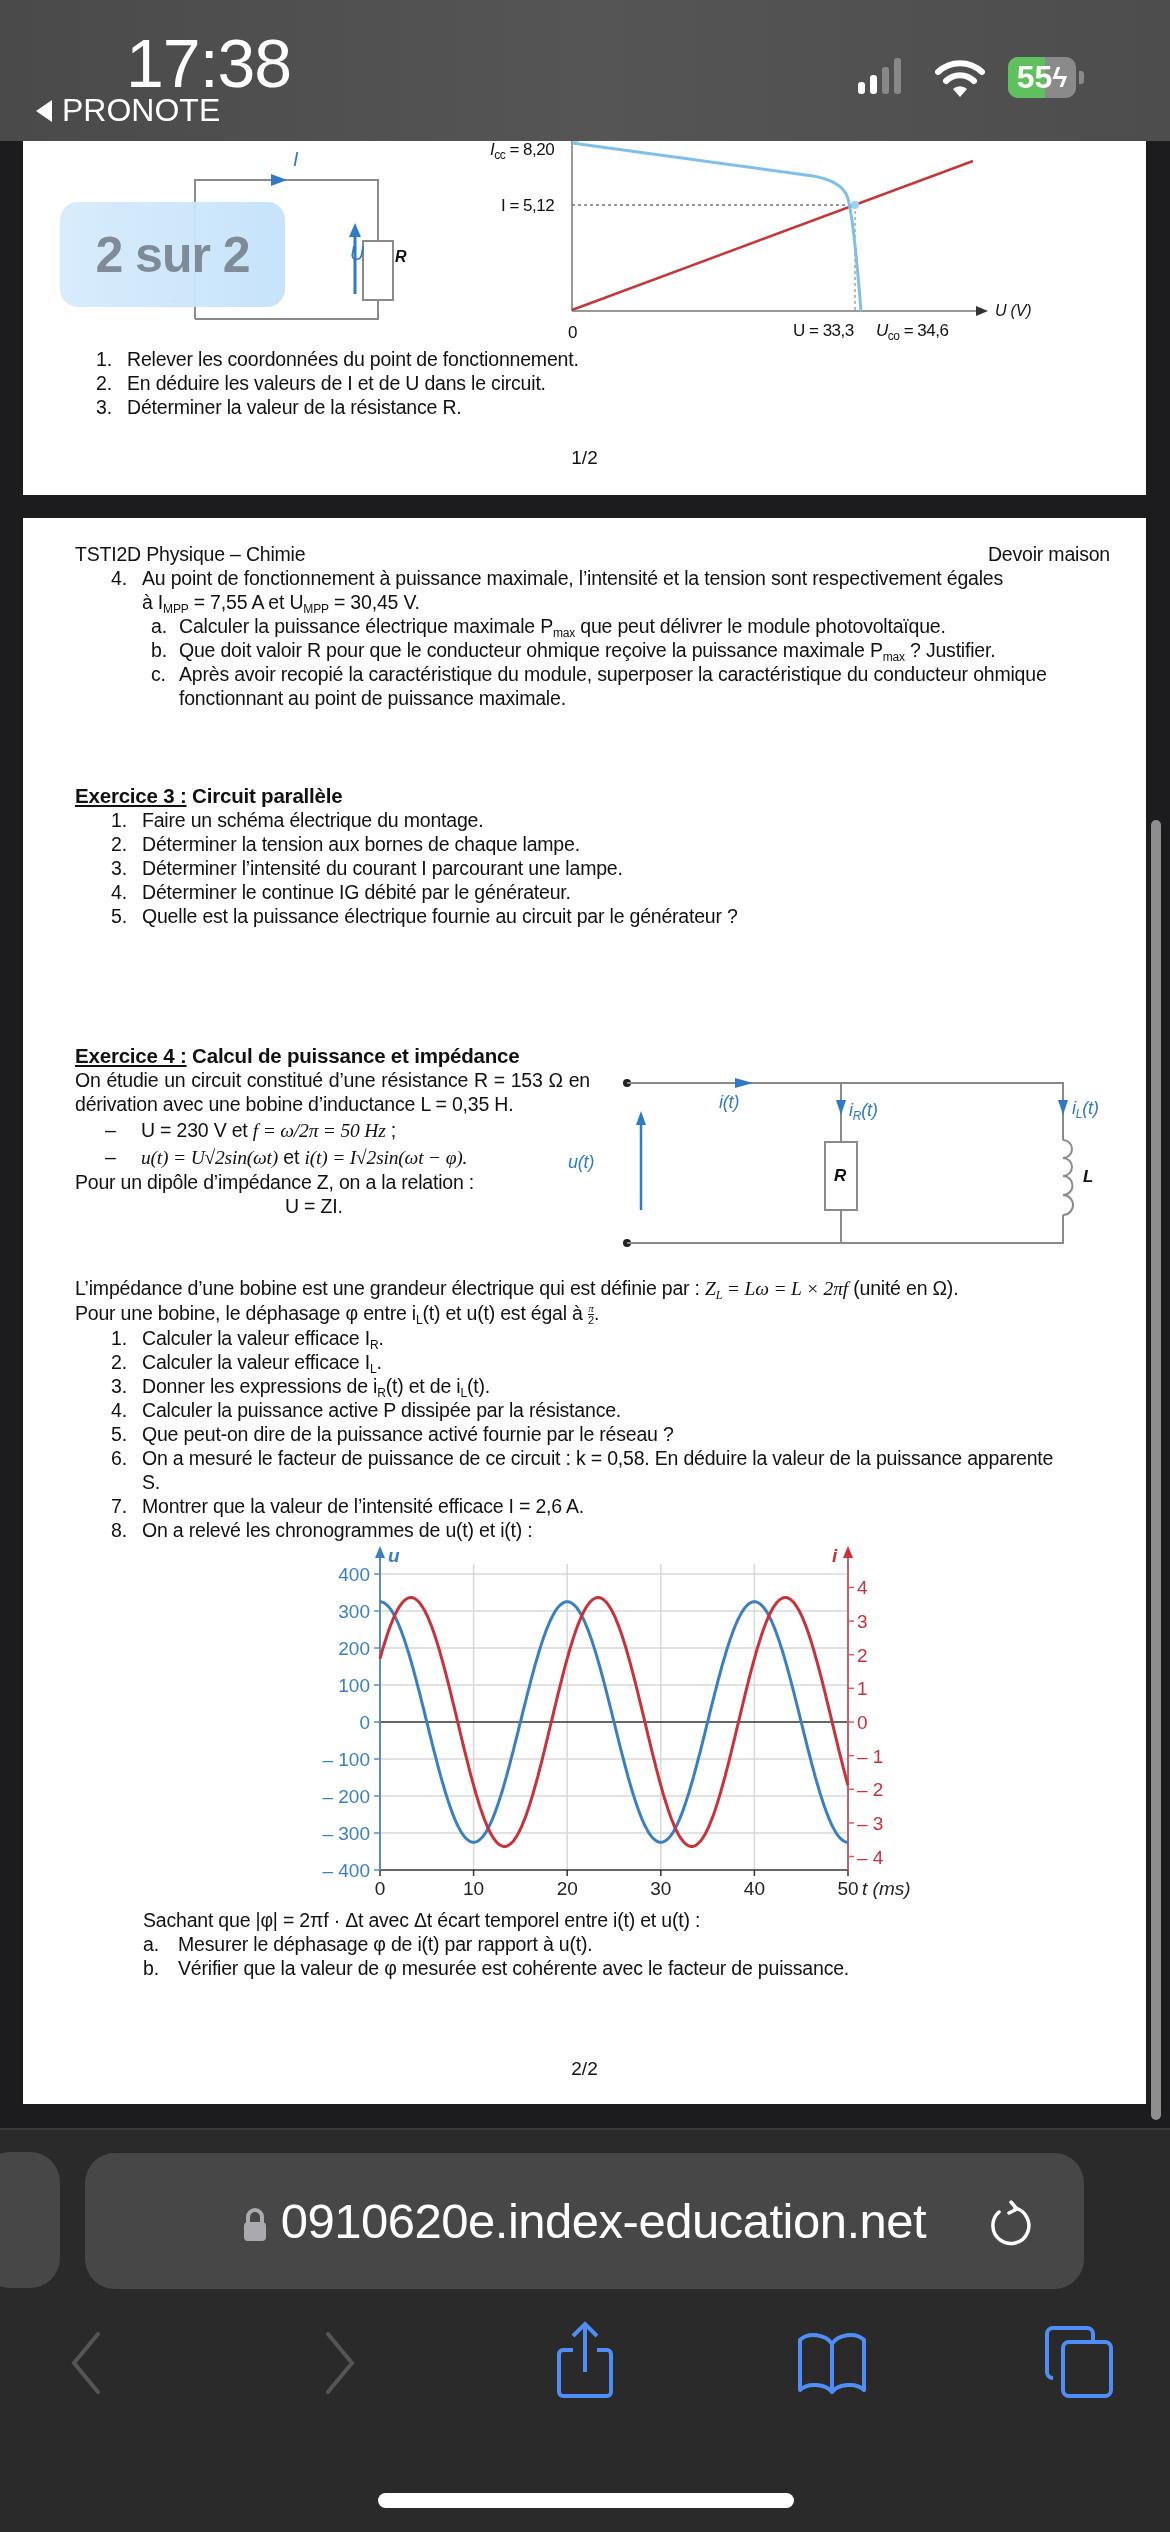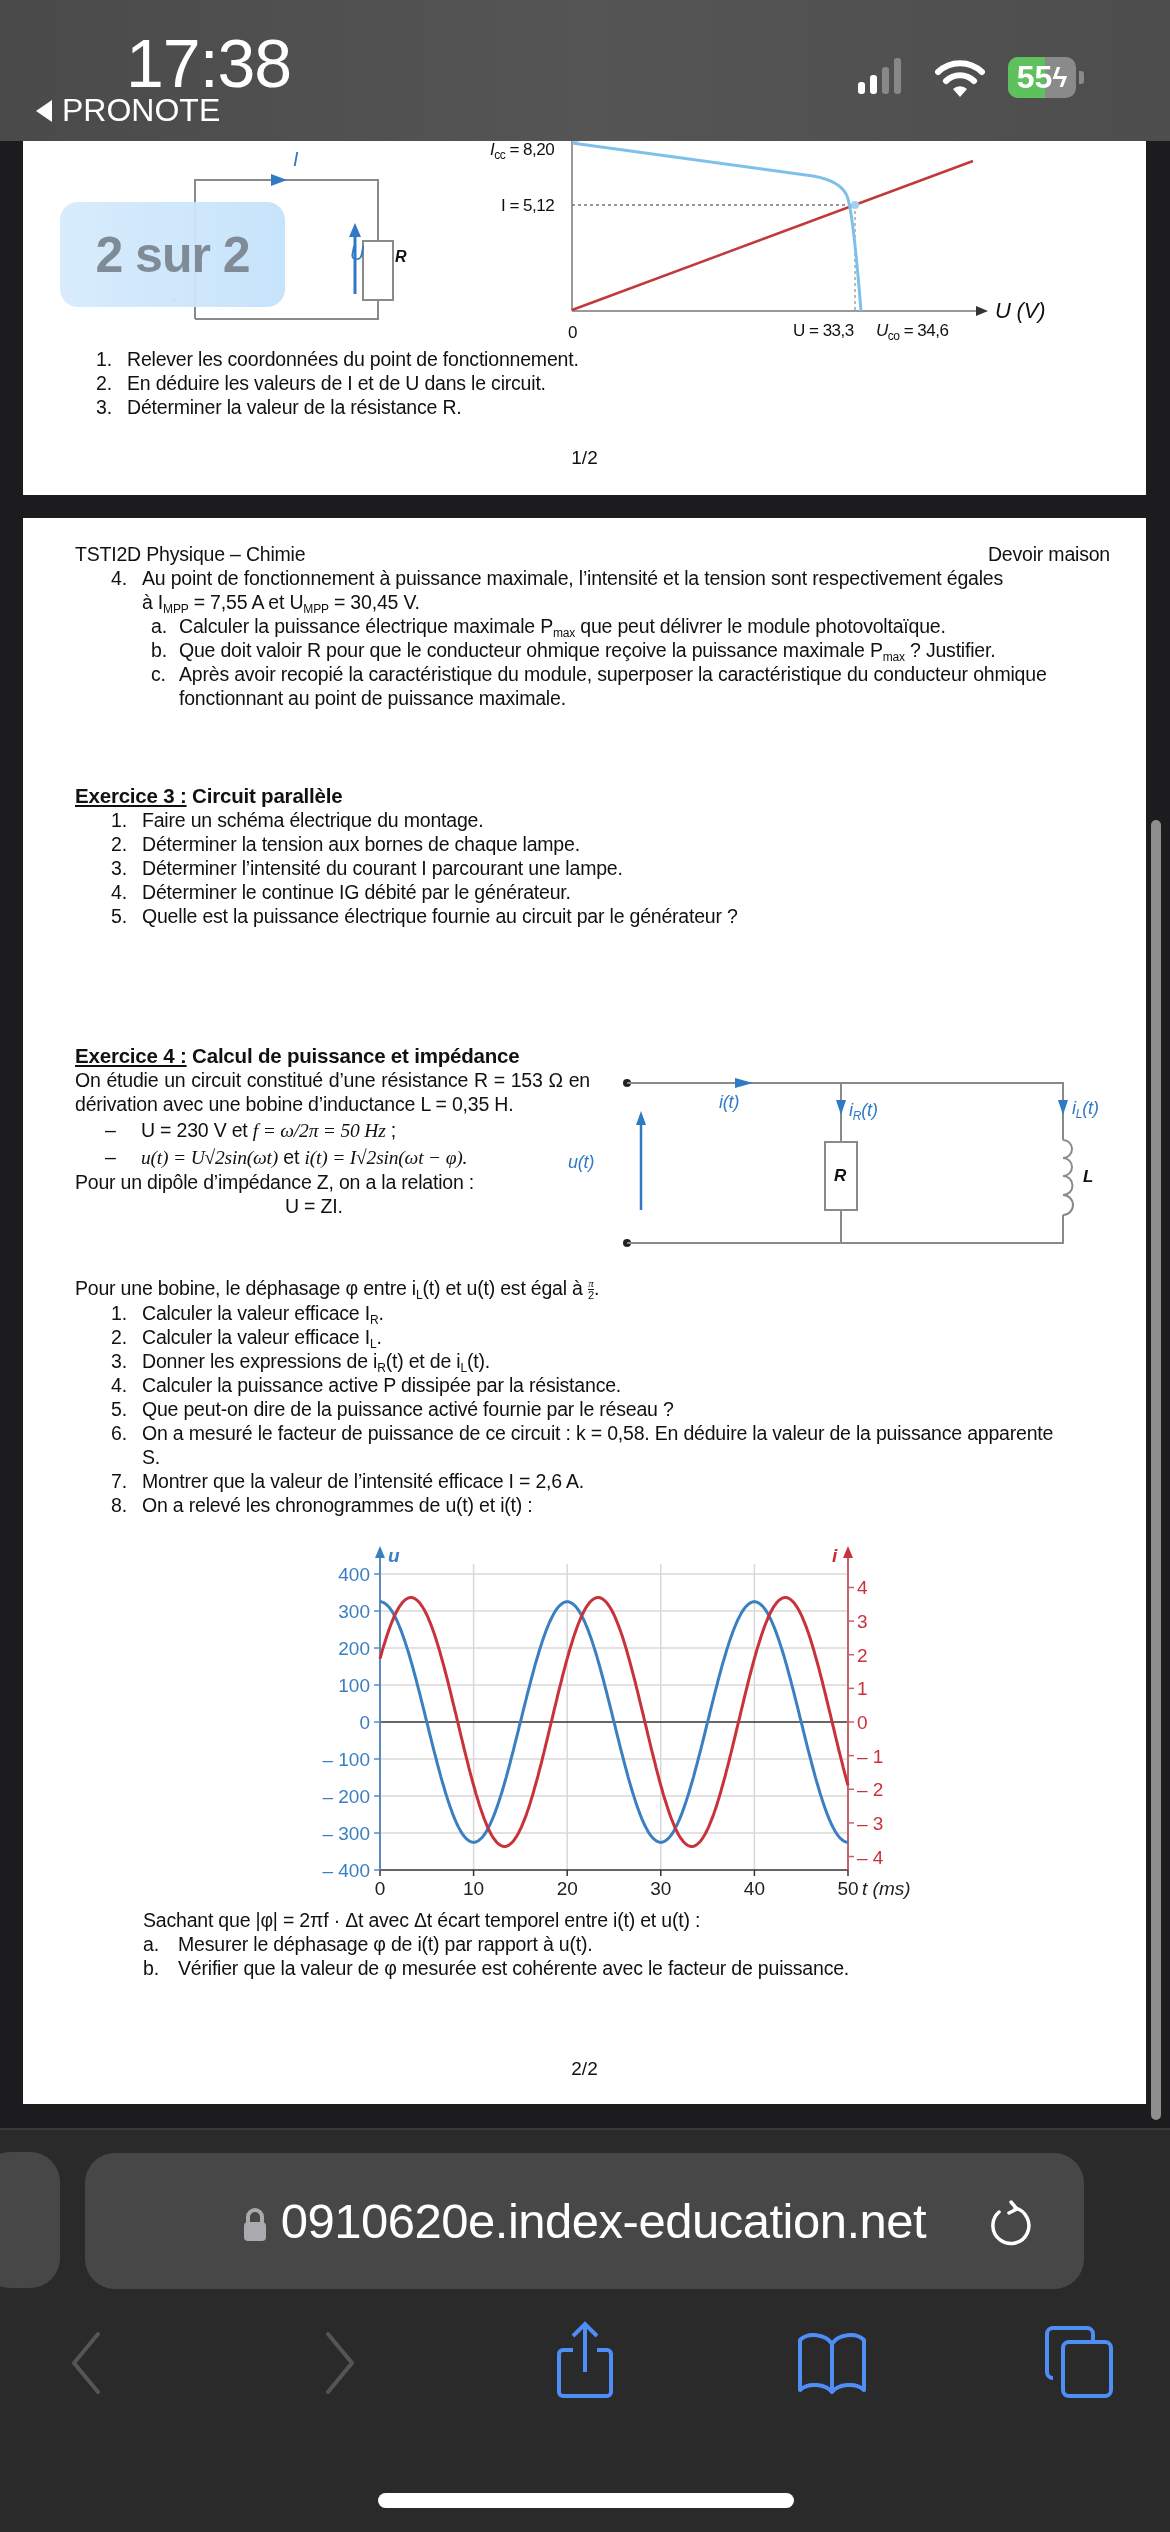--- a/index.html
+++ b/index.html
@@ -108,21 +108,21 @@
     <line x1="832" y1="64" x2="832" y2="170" stroke="#777" stroke-width="1" stroke-dasharray="3,3"></line>
     <line x1="549" y1="169" x2="950" y2="20" stroke="#c0393b" stroke-width="2.5"></line>
     <path d="M549 2 L790 35 Q818 40 824 55 Q830 70 838 170" stroke="#7ec0ea" stroke-width="3" fill="none"></path>
     <circle cx="832" cy="64" r="4" fill="#9fd1f1"></circle>
   </svg>
   <div class="doc" style="left:467px;top:-3px;font-size:17px;letter-spacing:-0.5px"><i>I</i><sub>cc</sub> <span>= 8,20</span></div>
   <div class="doc" style="left:478px;top:53px;font-size:17px;letter-spacing:-0.5px">I = 5,12</div>
   <div class="doc" style="left:545px;top:180px;font-size:17px">0</div>
   <div class="doc" style="left:770px;top:178px;font-size:17px;letter-spacing:-0.5px">U = 33,3</div>
   <div class="doc" style="left:853px;top:178px;font-size:17px;letter-spacing:-0.5px"><i>U</i><sub>co</sub> <span>= 34,6</span></div>
-  <div class="doc" style="left:972px;top:158px;font-size:22px;font-style:italic">U (V)</div>
+  <div class="doc" style="left:972px;top:158px;font-size:16px;font-style:italic">U (V)</div>
 
   <ul class="doc olist" style="left:37px;top:206px;width:1050px">
     <li><span class="num">1.</span><span>Relever les coordonnées du point de fonctionnement.</span></li>
     <li><span class="num">2.</span><span>En déduire les valeurs de I et de U dans le circuit.</span></li>
     <li><span class="num">3.</span><span>Déterminer la valeur de la résistance R.</span></li>
   </ul>
   <div class="pagenum" style="top:306px">1/2</div>
 
   <div class="badge">2 sur 2</div>
 </div>
@@ -180,20 +180,21 @@
     <polygon points="613,607 618,593 623,607" fill="#2f79c5"></polygon>
   </svg>
   <div class="doc" style="left:696px;top:572px;color:#2f79c5;font-style:italic;font-size:18px">i(t)</div>
   <div class="doc" style="left:826px;top:580px;color:#2f79c5;font-style:italic;font-size:18px"><span>i</span><sub>R</sub><span>(t)</span></div>
   <div class="doc" style="left:1049px;top:578px;color:#2f79c5;font-style:italic;font-size:18px"><span>i</span><sub>L</sub><span>(t)</span></div>
   <div class="doc" style="left:545px;top:632px;color:#2f79c5;font-style:italic;font-size:18px">u(t)</div>
   <div class="doc" style="left:811px;top:646px;font-style:italic;font-weight:bold;font-size:17px">R</div>
   <div class="doc" style="left:1060px;top:647px;font-style:italic;font-weight:bold;font-size:17px">L</div>
 
   <div class="doc" style="left:52px;top:758px;width:1060px">
+    <div><span>L’impédance d’une bobine est une grandeur électrique qui est définie par : </span><span class="math">Z</span><sub class="math">L</sub><span class="math"> = Lω = L × 2πf</span><span> (unité en Ω).</span></div>
     <div><span>Pour une bobine, le déphasage φ entre i</span><sub>L</sub><span>(t) et u(t) est égal à </span><span style="display:inline-flex;flex-direction:column;vertical-align:middle;font-size:11px;line-height:11px;text-align:center">
           <span class="math" style="border-bottom:1px solid #111">π</span>
           <span>2</span>
         </span>.</div>
     <ul class="olist" style="margin-left:-52px;padding-left:52px;padding-right:60px">
       <li><span class="num">1.</span><span>Calculer la valeur efficace I</span><sub>R</sub><span>.</span></li>
       <li><span class="num">2.</span><span>Calculer la valeur efficace I</span><sub>L</sub><span>.</span></li>
       <li><span class="num">3.</span><span>Donner les expressions de i</span><sub>R</sub><span>(t) et de i</span><sub>L</sub><span>(t).</span></li>
       <li><span class="num">4.</span><span>Calculer la puissance active P dissipée par la résistance.</span></li>
       <li><span class="num">5.</span><span>Que peut-on dire de la puissance activé fournie par le réseau ?</span></li>

